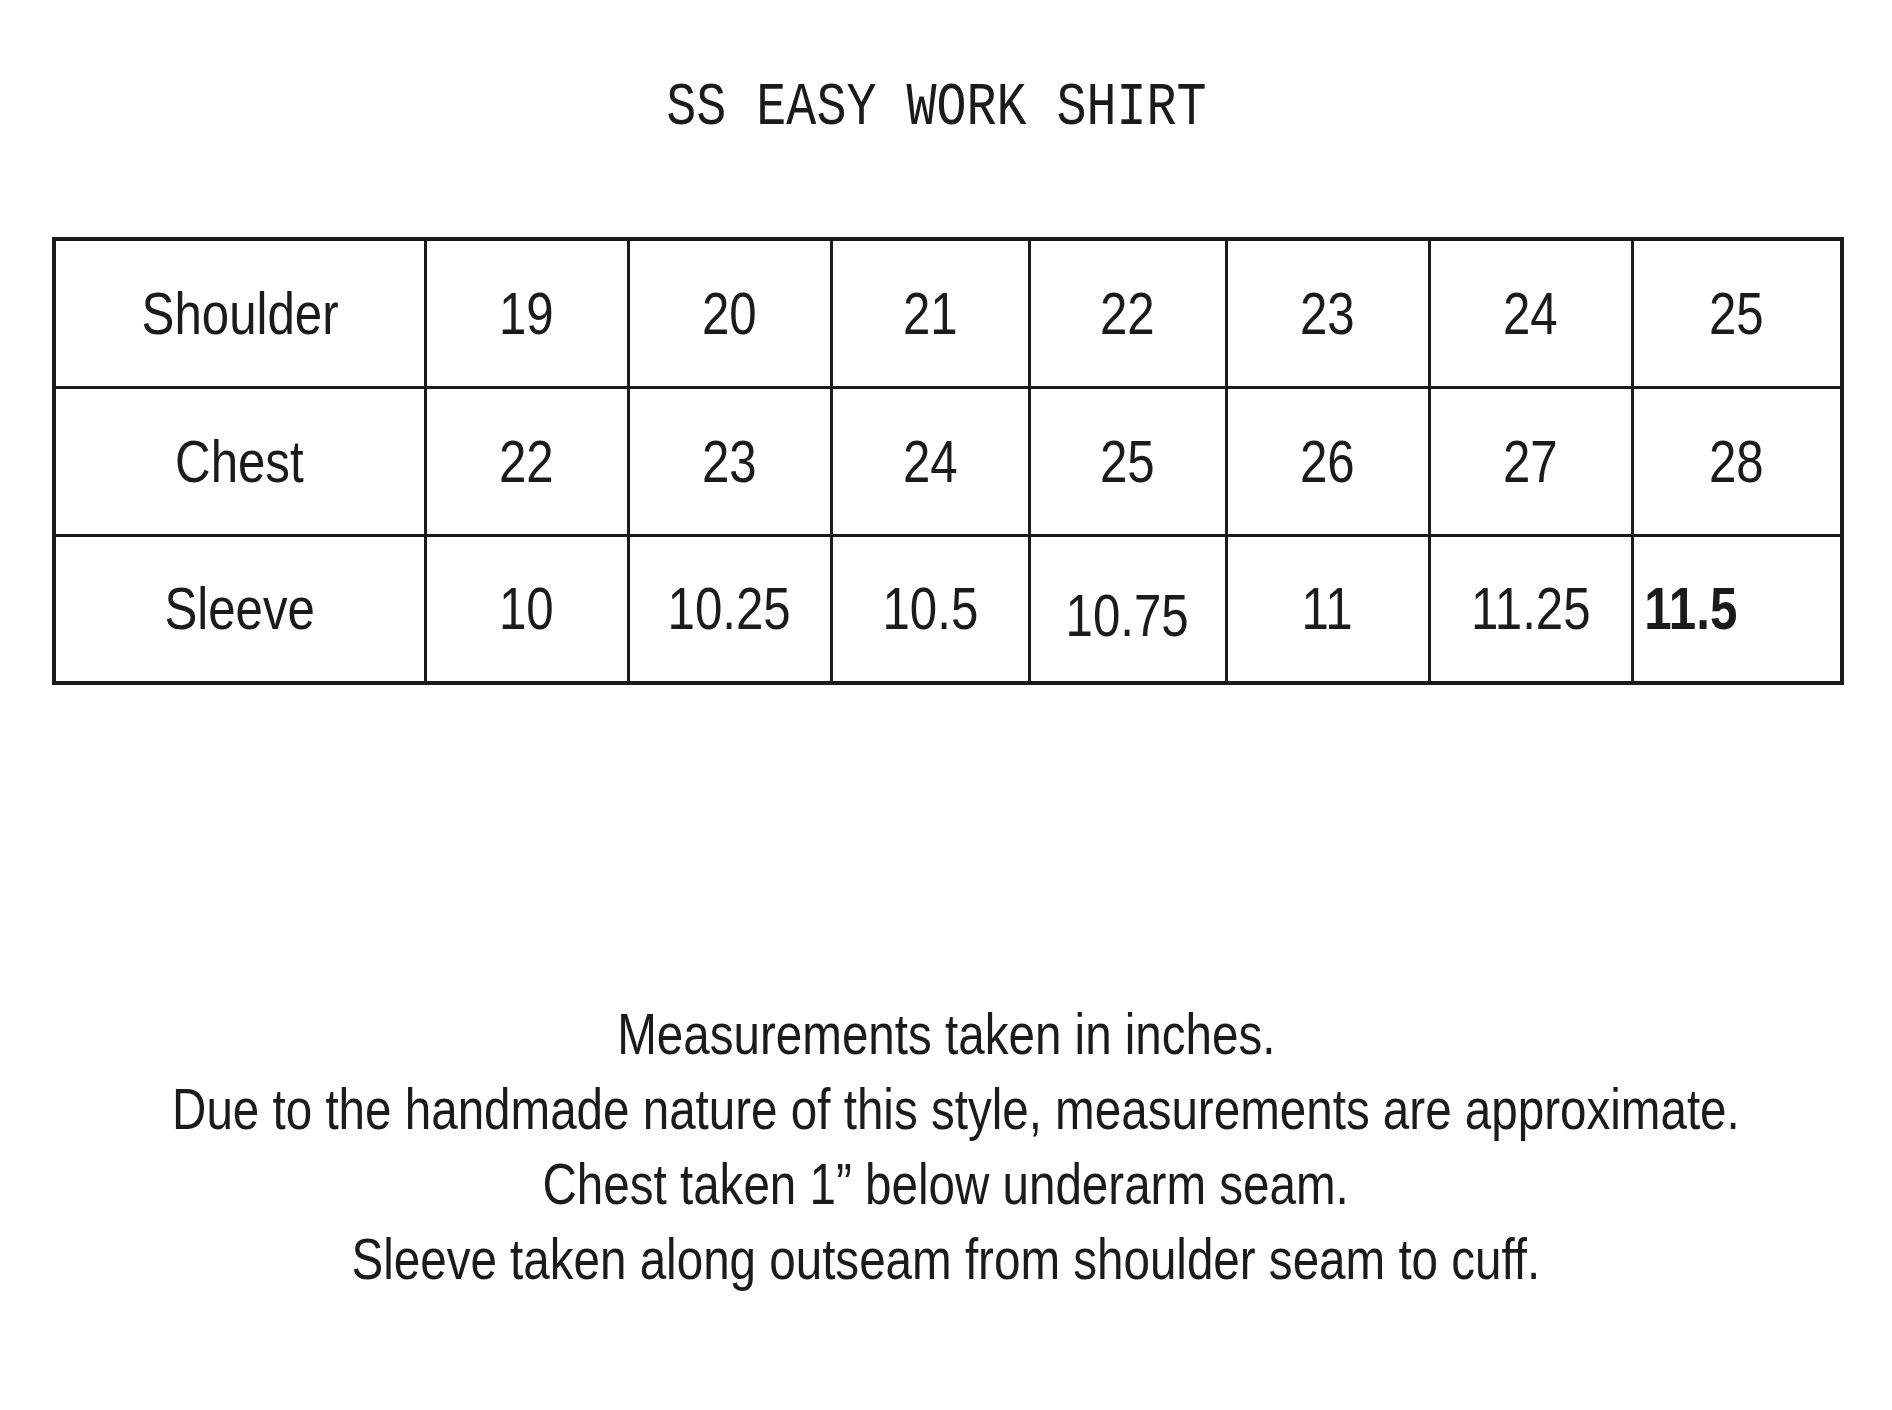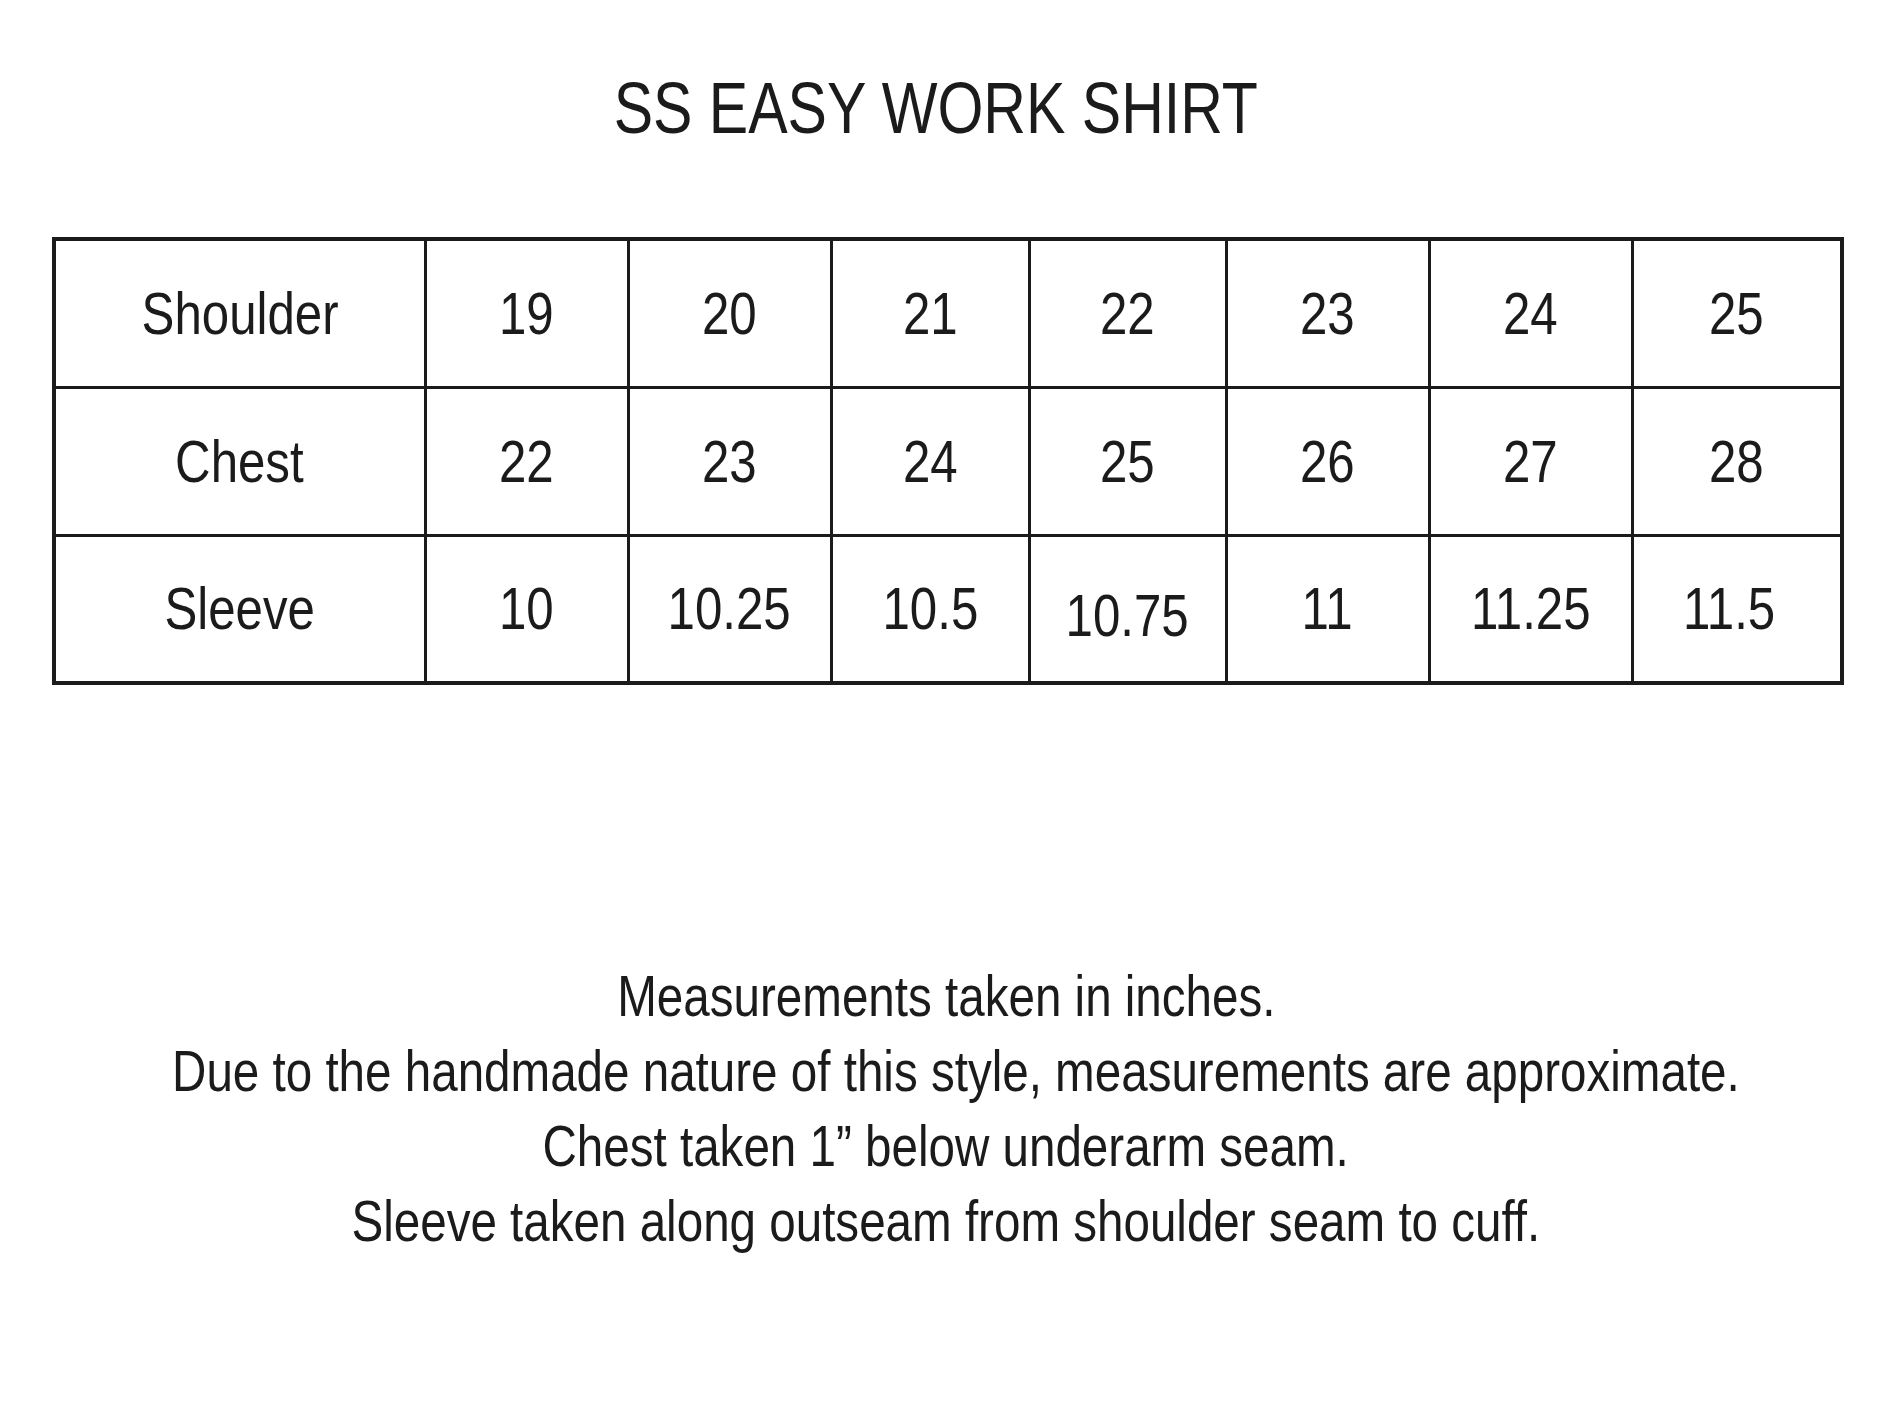--- a/index.html
+++ b/index.html
@@ -7,44 +7,44 @@
   body {
     position:relative;
     font-family:"Liberation Sans","DejaVu Sans",sans-serif;
     color:#1b1b1b;
   }
   
   .c { display:inline-block; transform:scaleX(0.82); transform-origin:50% 50%; white-space:nowrap; }
 
   .page-title {
     position:absolute; top:55px; left:0; width:1872px;
-    text-align:center; font-size:72px; line-height:106px; font-weight:400;
+    text-align:center; font-size:61px; line-height:106px; font-weight:400;font-family:Liberation Mono, monospace;
   }
 
   .size-chart {
     position:absolute; left:52px; top:237px; width:1788px;
     border-collapse:collapse; table-layout:fixed;
     border:4px solid #1b1b1b;
   }
   .size-chart th, .size-chart td {
     border:3px solid #1b1b1b;
     text-align:center; vertical-align:middle;
     font-weight:400; font-size:60px;
     overflow:visible;
   }
   tr.header-row  { height:87px; }
   tr.data-row    { height:148px; }
 
   
-  td.nudge-right { text-align:center; padding-right:15px; }
+  td.nudge-right { text-align:left; padding-right:15px;font-weight:bold; }
   td.nudge-left  { text-align:left;  padding-left:36px; }
   .nudge-down    { position:relative; top:7px; }
 
   .notes {
-    position:absolute; top:958px; left:0; width:1892px;
+    position:absolute; top:996px; left:0; width:1892px;
     text-align:center; font-size:58px; line-height:75px; font-weight:400;
   }
 </style>
 </head>
 <body>
 
 <h1 class="page-title"><span class="c">SS EASY WORK SHIRT</span></h1>
 
 <table class="size-chart">
   <colgroup>

